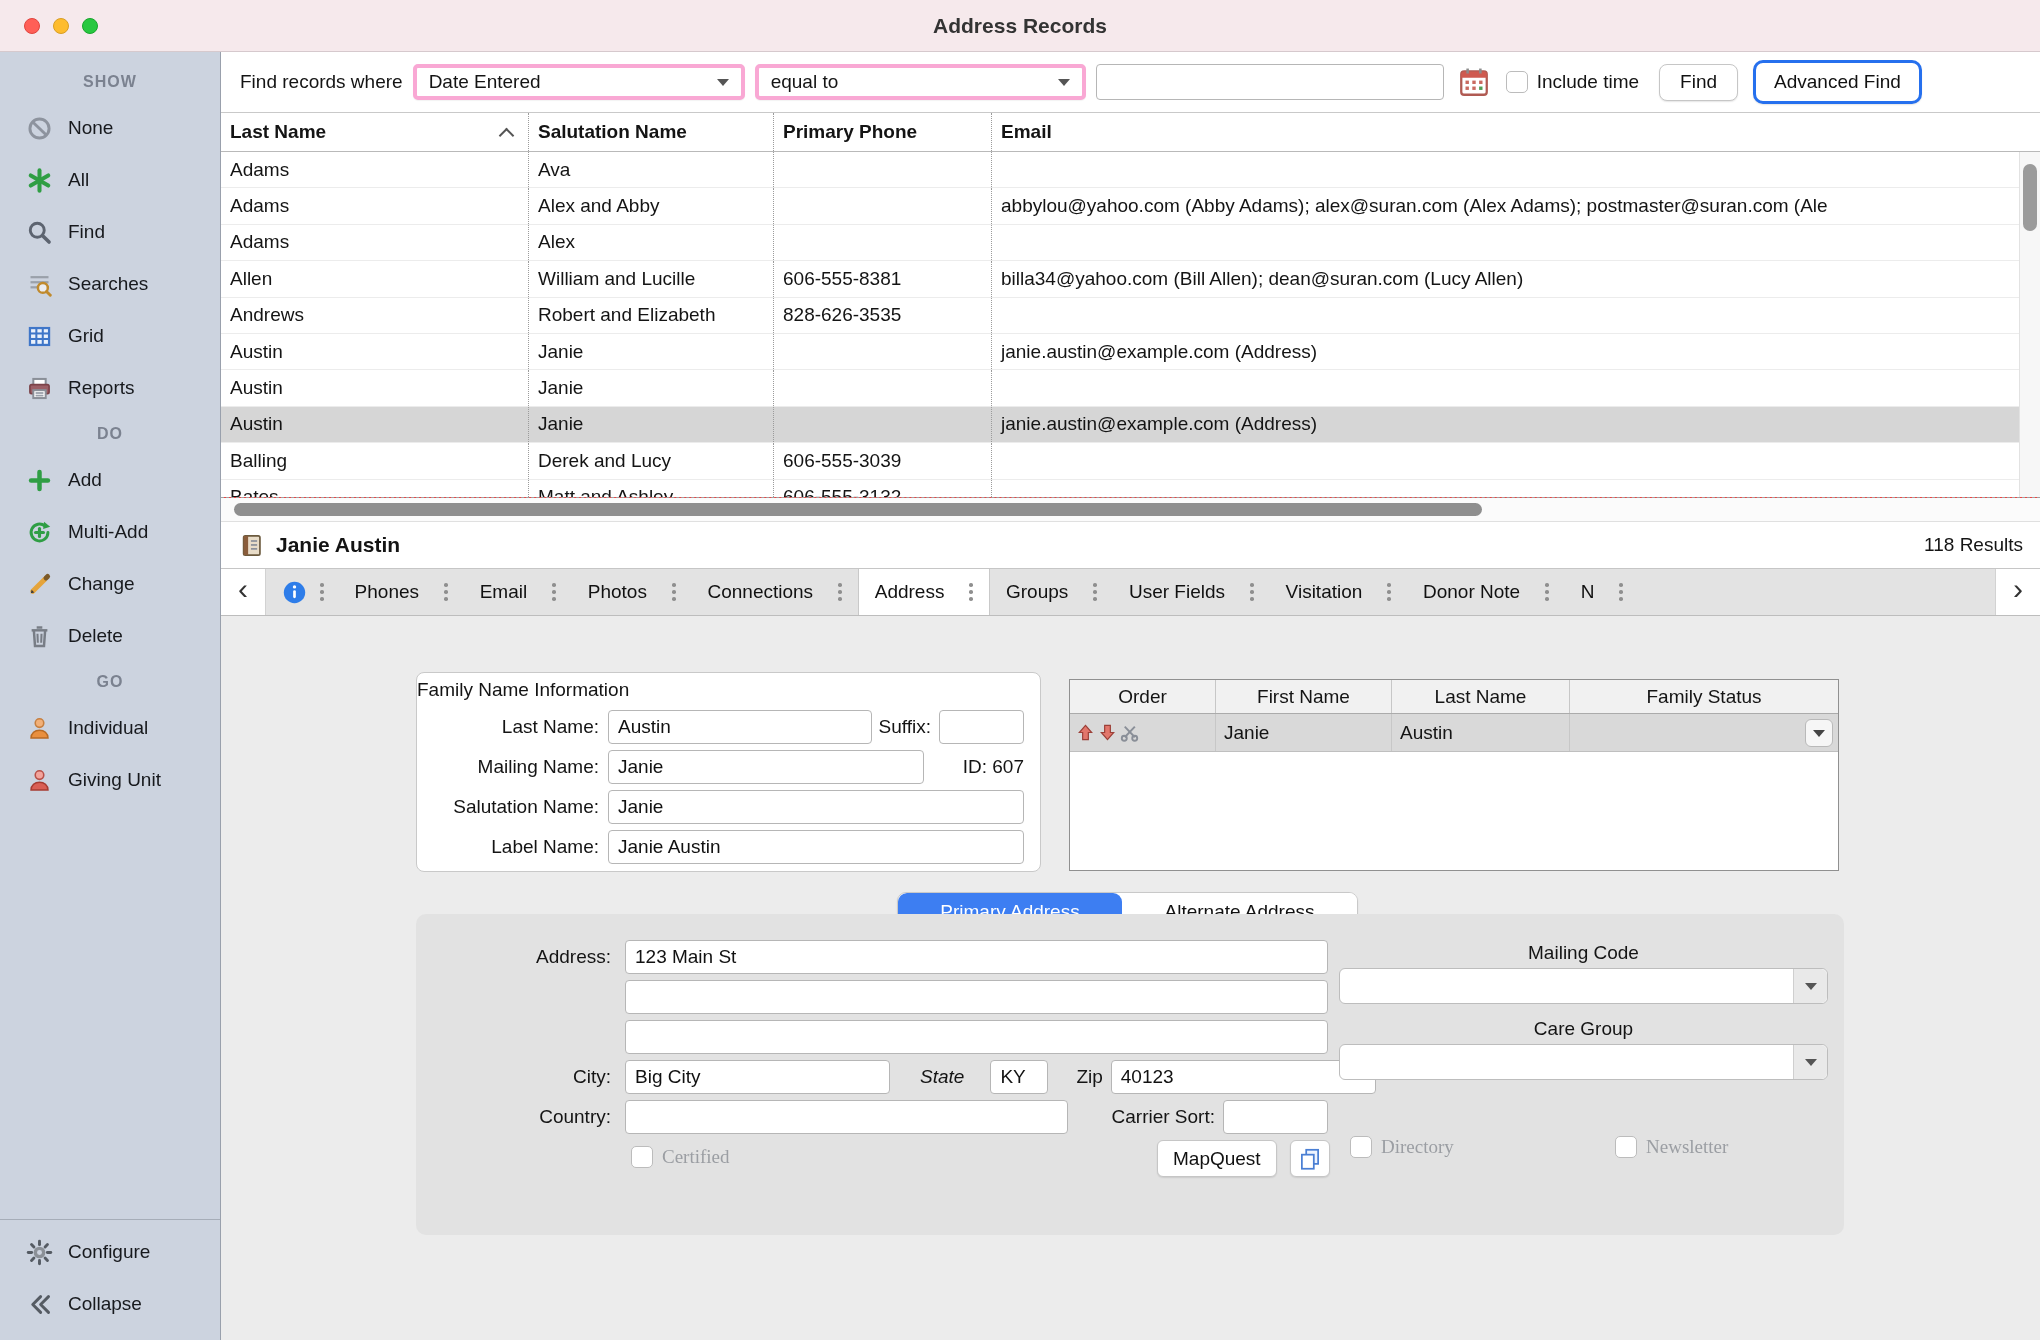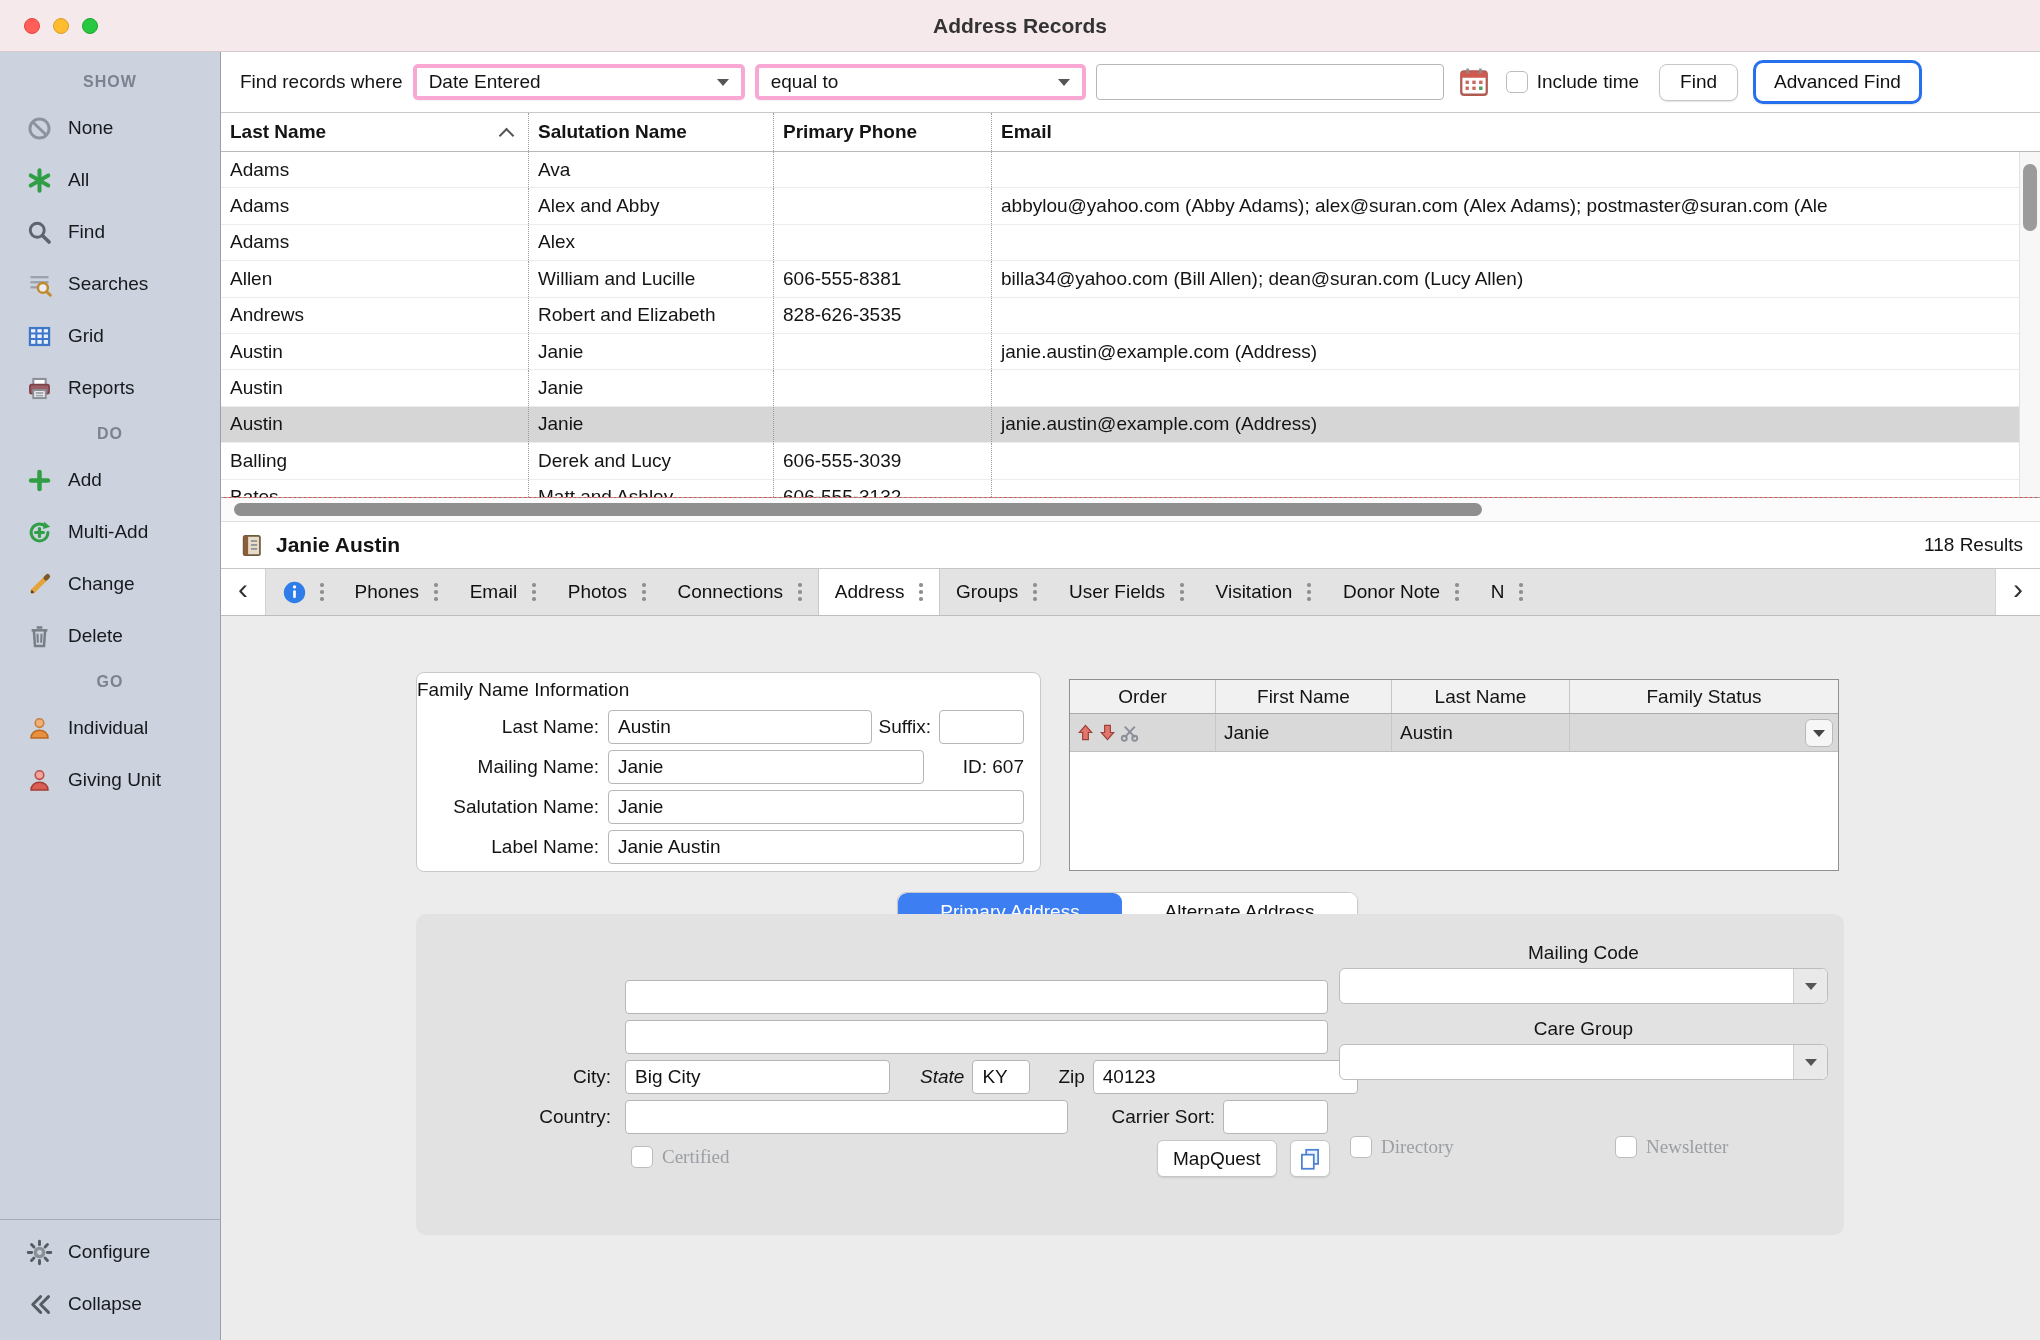--- a/index.html
+++ b/index.html
@@ -64,21 +64,21 @@
 
 .record-header { height:46px; flex:none; display:flex; align-items:center; gap:11px; padding:0 17px; background:#fff; font-size:21px; }
 .record-name { font-weight:700; }
 .results-count { margin-left:auto; font-size:19px; font-weight:400; }
 .book-ic { width:27px; height:27px; display:flex; }
 .book-ic svg { width:100%; height:100%; }
 .tab-bar { height:48px; flex:none; background:#e3e3e3; border-top:1px solid #c6c6c6; border-bottom:1px solid #bdbdbd; display:flex; align-items:stretch; position:relative; overflow:hidden; }
 .tab-scroll { width:45px; flex:none; background:#fff; border:none; border-right:1px solid #d2d2d2; font-size:30px; color:#333; display:flex; align-items:center; justify-content:center; font-family:inherit; padding-bottom:6px; }
 .tab-scroll.right { position:absolute; right:0; top:0; bottom:0; border-right:none; border-left:1px solid #d2d2d2; z-index:2; }
 .tabs { flex:1; display:flex; overflow:hidden; }
-.tab { flex:none; display:flex; align-items:center; padding:0 16px; font-size:19px; color:#111; gap:15px; }
+.tab { flex:none; display:flex; align-items:center; padding:0 16px; font-size:19px; color:#111; gap:25px; }
 .tab.selected { background:#fff; border-left:1px solid #c9c9c9; border-right:1px solid #c9c9c9; }
 .tab.info { gap:12px; padding:0 15px; }
 .info-ic { width:27px; height:27px; display:flex; }
 .info-ic svg { width:100%; height:100%; }
 .vdots { display:flex; flex-direction:column; gap:3.5px; }
 .vdots i { width:3.6px; height:3.6px; border-radius:50%; background:#8f8f8f; }
 
 
 .detail { flex:1; position:relative; background:#ececec; min-height:0; }
 .group { position:absolute; left:195px; top:56px; width:625px; height:200px; background:#fff; border:1px solid #c9c9c9; border-radius:8px; }
@@ -108,21 +108,21 @@
 .seg { border:none; background:#fff; font:inherit; font-size:19px; color:#111; width:235px; }
 .seg.selected { background:var(--accent-blue,#3d7ef2); color:#fff; border-radius:9px; width:224px; }
 
 .addr-panel { position:absolute; left:195px; top:298px; width:1428px; height:321px; background:var(--panel-bg,#e2e2e2); border-radius:10px; }
 .a-row { position:absolute; left:0; width:912px; display:flex; align-items:center; }
 .r-addr{top:26px;} .r2{top:66px;} .r3{top:106px;} .r-city{top:146px;} .r-country{top:186px;}
 .alabel { width:195px; flex:none; text-align:right; margin-right:14px; font-size:19px; }
 .a-full { flex:1; }
 .city-input { width:300px; }
 .state-label { margin-left:30px; margin-right:8px; font-size:19px;font-style:italic; }
-.state-input { width:58px; }
+.state-input { width:58px;margin-left:18px; }
 .zip-label { margin-left:28px; margin-right:8px; font-size:19px; }
 .zip-input { flex:1; }
 .country-input { width:443px; }
 .carrier-label { margin-left:auto; margin-right:8px; font-size:19px; }
 .carrier-input { width:105px; }
 .gray-label { color:#9b9ea3; font-size:19px;font-family:Liberation Serif, serif; }
 .certified { position:absolute; left:215px; top:232px; display:flex; align-items:center; gap:9px; }
 .mapquest { position:absolute; left:741px; top:226px; height:37px; padding:0 15px; border-radius:6px; }
 .copy-btn { position:absolute; left:874px; top:226px; width:40px; height:37px; background:#fff; border:1px solid #c6c6c6; border-radius:6px; display:flex; align-items:center; justify-content:center; box-shadow:0 1px 1.5px rgba(0,0,0,.1); }
 .copy-btn svg { width:26px; height:26px; }
@@ -623,20 +623,24 @@
               </div>
             </div>
         </div>
 
         <div class="addr-seg">
           <button class="seg selected">Primary Address</button>
           <button class="seg">Alternate Address</button>
         </div>
 
         <div class="addr-panel">
+          <div class="a-row r-addr">
+            <span class="alabel">Address:</span>
+            <input class="txt a-full" value="123 Main St" style="">
+          </div>
           <div class="a-row r2">
             <span class="alabel"></span>
             <input class="txt a-full" value="" style="">
           </div>
           <div class="a-row r3">
             <span class="alabel"></span>
             <input class="txt a-full" value="" style="">
           </div>
           <div class="a-row r-city">
             <span class="alabel">City:</span>

